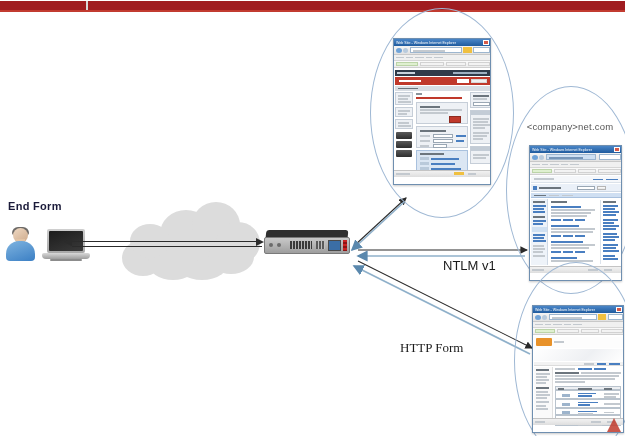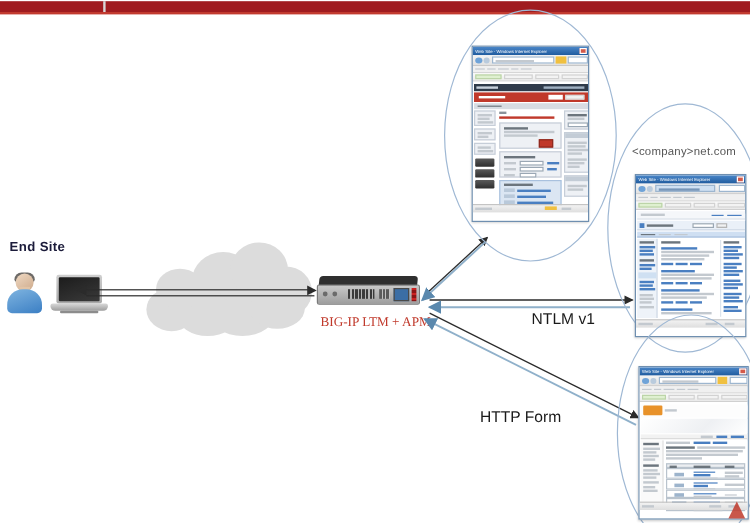--- a/index.html
+++ b/index.html
@@ -103,21 +103,21 @@
 </style>
 </head>
 <body>
 
 <div class="stage">
 
   <div class="topband"></div>
   <div class="topband2"></div>
   <div class="topnick"></div>
 
-  <div class="enduser-label">End Site</div>
+  <div class="enduser-label">End Form</div>
 
   <div class="avatar">
     <div class="av-hair"></div>
     <div class="av-head"></div>
     <div class="av-neck"></div>
     <div class="av-body"></div>
   </div>
 
   <div class="laptop">
     <div class="lp-lid">
@@ -147,21 +147,20 @@
   <div class="bigip">
     <div class="bg-top"></div>
     <div class="bg-face"></div>
     <div class="bg-dot"></div>
     <div class="bg-dot2"></div>
     <div class="bg-ports"></div>
     <div class="bg-ports2"></div>
     <div class="bg-lcd"></div>
     <div class="bg-red"></div>
   </div>
-  <div class="bigip-label">BIG-IP LTM + APM</div>
 
   <svg width="625" height="436" style="position:absolute;left:0;top:0;pointer-events:none;">
     <defs>
       <marker id="ad" markerWidth="7" markerHeight="7" refX="6" refY="3.5" orient="auto">
         <path d="M0,0 L7,3.5 L0,7 z" fill="#2b2b2b"></path>
       </marker>
       <marker id="al" markerWidth="7" markerHeight="7" refX="6" refY="3.5" orient="auto">
         <path d="M0,0 L7,3.5 L0,7 z" fill="#5a88ad"></path>
       </marker>
     </defs>
@@ -176,21 +175,21 @@
       <line x1="525" y1="256" x2="358" y2="256" stroke="#8fb0ca" stroke-width="1.6" marker-end="url(#al)"></line>
     </g>
 
     <g>
       <line x1="358" y1="261" x2="532" y2="348" stroke="#2b2b2b" stroke-width="1.1" marker-end="url(#ad)"></line>
       <line x1="530" y1="354" x2="354" y2="266" stroke="#8fb0ca" stroke-width="1.6" marker-end="url(#al)"></line>
     </g>
   </svg>
 
   <div class="proto" style="left:443px;top:258px;">NTLM v1</div>
-  <div class="proto" style="left:400px;top:340px;">HTTP Form</div>
+  <div class="proto" style="left:400px;top:340px;font-family:Liberation Serif, serif;">HTTP Form</div>
 
   <div class="ell" style="left:370px;top:8px;width:142px;height:208px;"></div>
 
   <div class="win" style="left:393px;top:38px;width:98px;height:147px;">
     <div class="win-title">
       <span class="tt">Web Site - Windows Internet Explorer</span>
       <span class="xx"></span>
     </div>
     <div class="win-tool">
       <div class="blk" style="left:2px;top:1.5px;width:6px;height:5px;border-radius:50%;background:#6fa3d8;"></div>

